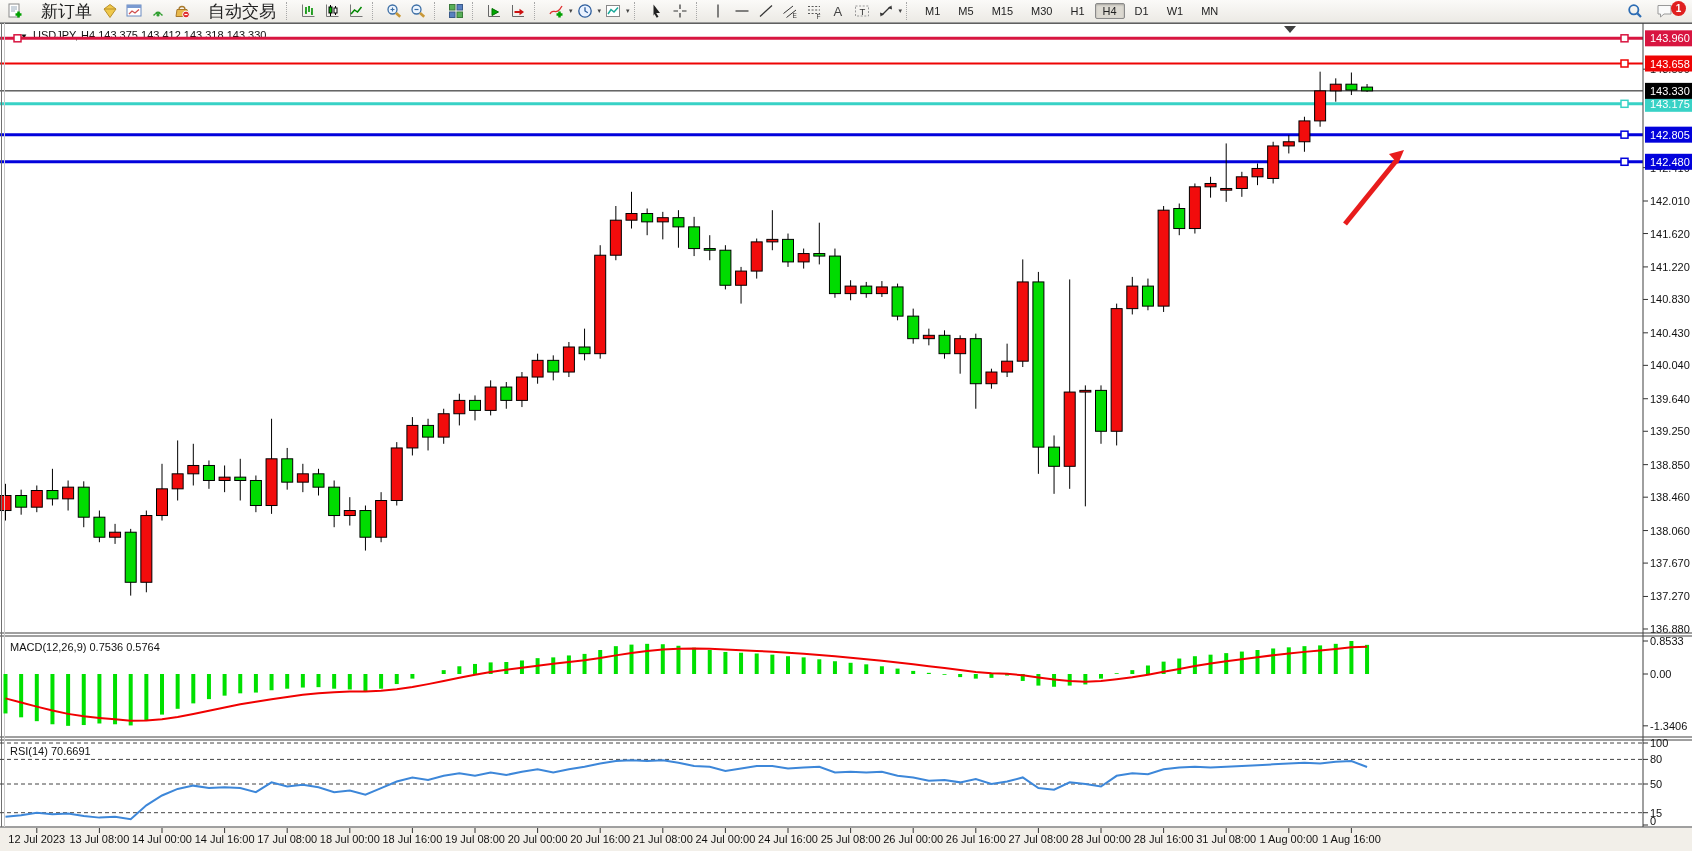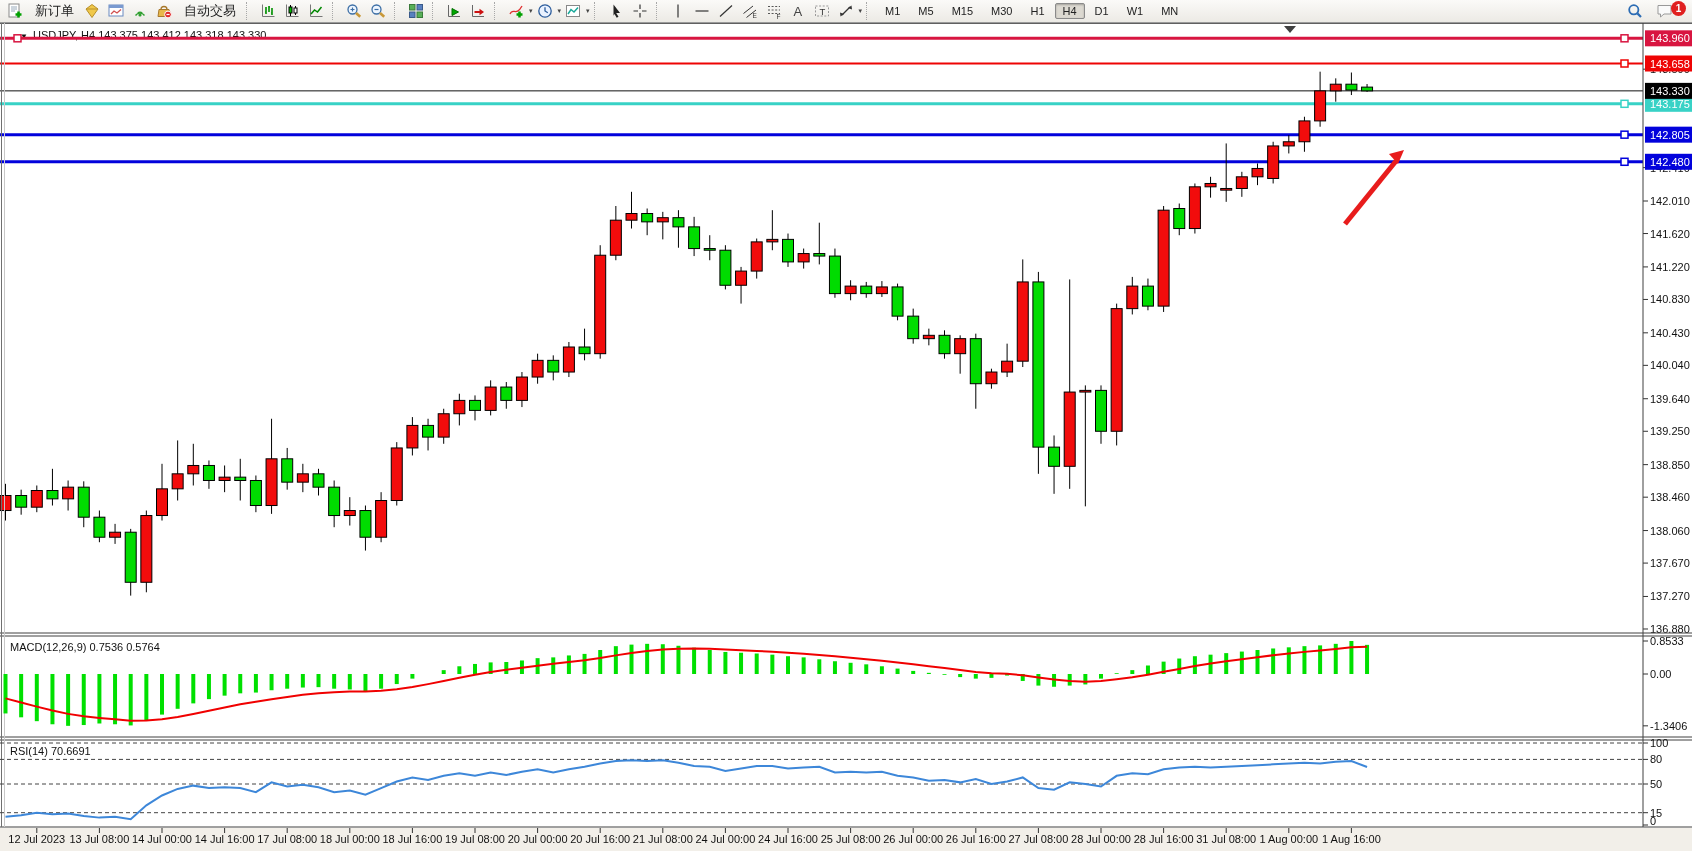--- a/index.html
+++ b/index.html
@@ -4,21 +4,21 @@
 <style>
   * { box-sizing: border-box; }
   html,body { margin:0; padding:0; width:1692px; height:851px; overflow:hidden;
     font-family:"Liberation Sans", sans-serif; background:#f4f2ef; }
   
   .toolbar { height:23px; display:flex; align-items:center; padding-left:3px;
     background:linear-gradient(#fbfaf8,#eceae5); border-bottom:1px solid #9a9a9a; }
   .tb { width:24px; height:21px; display:flex; align-items:center; justify-content:center;
     border:1px solid transparent; border-radius:2px; flex:0 0 auto; }
   .tb svg { display:block; }
-  .tb-label { font-size:13px; color:#222; margin:0 6px 0 8px; white-space:nowrap; }
+  .tb-label { font-size:17px; color:#222; margin:0 6px 0 14px; white-space:nowrap; }
   .dd { font-size:7px; color:#444; margin-left:1px; flex:0 0 auto; }
   .sep { width:7px; height:18px; border-left:1px dotted #a8a8a8; margin:0 3px 0 4px; flex:0 0 auto; }
   .tf { font-size:11px; color:#222; padding:1px 7px; margin:0 1px; border:1px solid transparent;
     border-radius:2px; flex:0 0 auto; }
   .tf.active { background:#dcd9d1; border-color:#8a8a8a; box-shadow:inset 0 1px 2px rgba(0,0,0,.25);text-align:right; }
   .toolbar-right { margin-left:auto; display:flex; align-items:center; padding-right:6px; }
   .badge { position:relative; width:15px; height:15px; background:#e02020; border-radius:50%;
     color:#fff; font-size:10px; font-weight:bold; display:flex; align-items:center;
     justify-content:center; margin-left:-6px; margin-top:-6px; }
   

